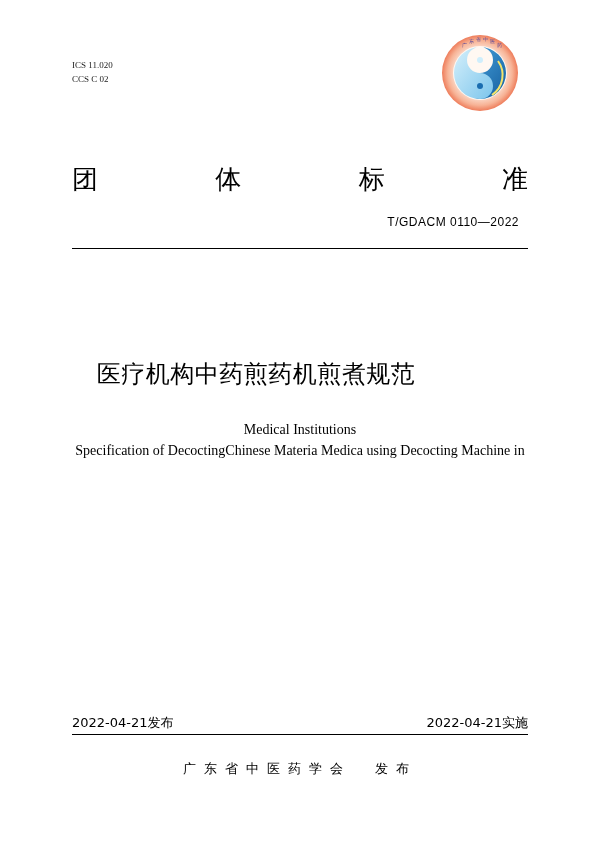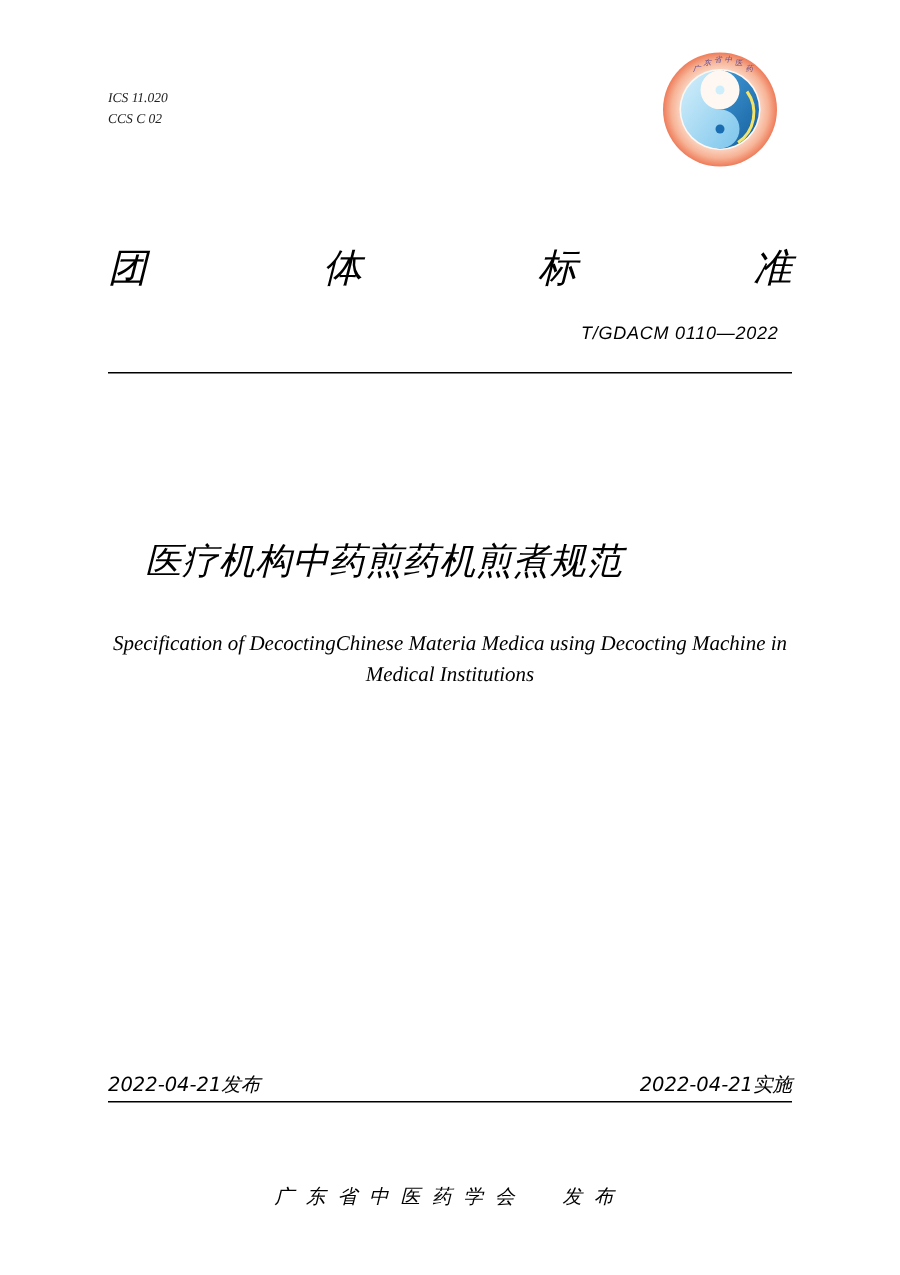--- a/index.html
+++ b/index.html
@@ -1,36 +1,36 @@
 <!DOCTYPE html>
 <html><head>
 <meta charset="utf-8">
 <style>
   html, body { margin: 0; padding: 0; background: #ffffff; }
   body { width: 600px; height: 850px; position: relative; overflow: hidden; color: #000; }
-  .abs { position: absolute; font-style: italic; }
+  .abs { position: absolute; }
   .sans { font-family: "DejaVu Sans", "Liberation Sans", sans-serif; }
   .serif { font-family: "Liberation Serif", "DejaVu Serif", serif; }
   .mono { font-family: "Liberation Sans", "DejaVu Sans", sans-serif; }
 
   .cls-codes { left: 72px; top: 58px; font-size: 9px; line-height: 14px; color: #222; }
   .logo { left: 440px; top: 33px; width: 80px; height: 80px; }
 
   .std-type { left: 72px; top: 162px; width: 456px; display: flex; justify-content: space-between; font-size: 26px; line-height: 34px; }
   .std-number { right: 81px; top: 215px; font-size: 12px; letter-spacing: 0.5px; }
   .rule { left: 72px; width: 456px; height: 0; border-top: 1.2px solid #000; }
   .rule-top { top: 248px; }
   .rule-bottom { top: 734px; }
 
   .title-zh { left: 0; width: 512px; top: 358px; text-align: center; font-size: 24px; letter-spacing: 0.5px; }
   .title-en { left: 50px; width: 500px; top: 419px; text-align: center; font-size: 14px; line-height: 21px; }
 
   .issue-date { left: 72px; top: 714px; font-size: 13px; }
   .impl-date { right: 72px; top: 714px; font-size: 13px; }
-  .publisher { left: 0; width: 600px; top: 760px; text-align: center; font-size: 13px; letter-spacing: 8px; margin-top: 29px; }
+  .publisher { left: 0; width: 600px; top: 760px; text-align: center; font-size: 13px; letter-spacing: 8px; }
   .publisher .gap { display: inline-block; width: 24px; }
 </style>
 </head>
 <body>
 
 <div class="abs cls-codes serif">
   <div>ICS 11.020</div>
   <div>CCS C 02</div>
 </div>
 
@@ -76,22 +76,22 @@
   <span>准</span>
 </div>
 
 <div class="abs std-number mono">T/GDACM 0110—2022</div>
 
 <div class="abs rule rule-top"></div>
 
 <div class="abs title-zh sans">医疗机构中药煎药机煎煮规范</div>
 
 <div class="abs title-en serif">
+  <div>Medical Institutions</div>
   <div>Specification of DecoctingChinese Materia Medica using Decocting Machine in</div>
-  <div>Medical Institutions</div>
 </div>
 
 <div class="abs issue-date sans">2022-04-21发布</div>
 <div class="abs impl-date sans">2022-04-21实施</div>
 
 <div class="abs rule rule-bottom"></div>
 
 <div class="abs publisher sans">
   <span>广东省中医药学会</span><span class="gap"></span><span>发布</span>
 </div>

